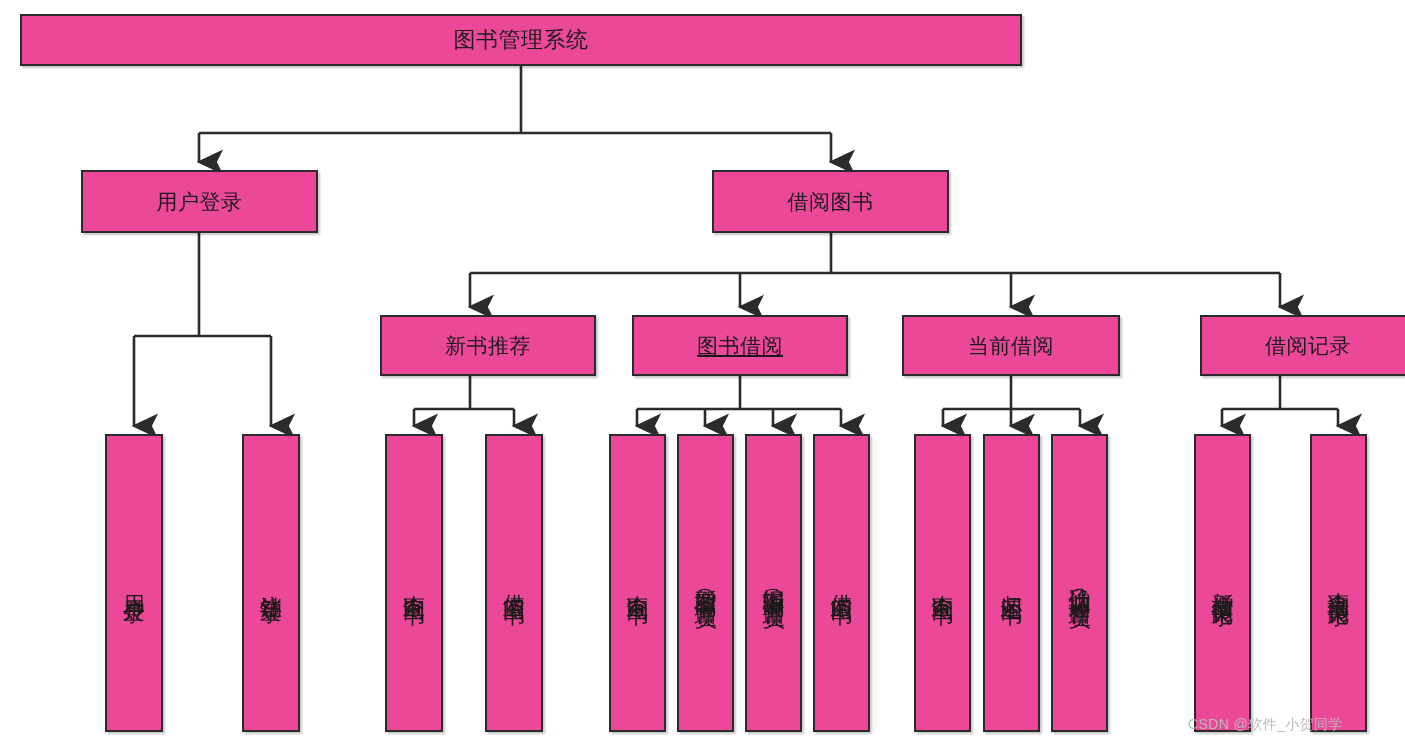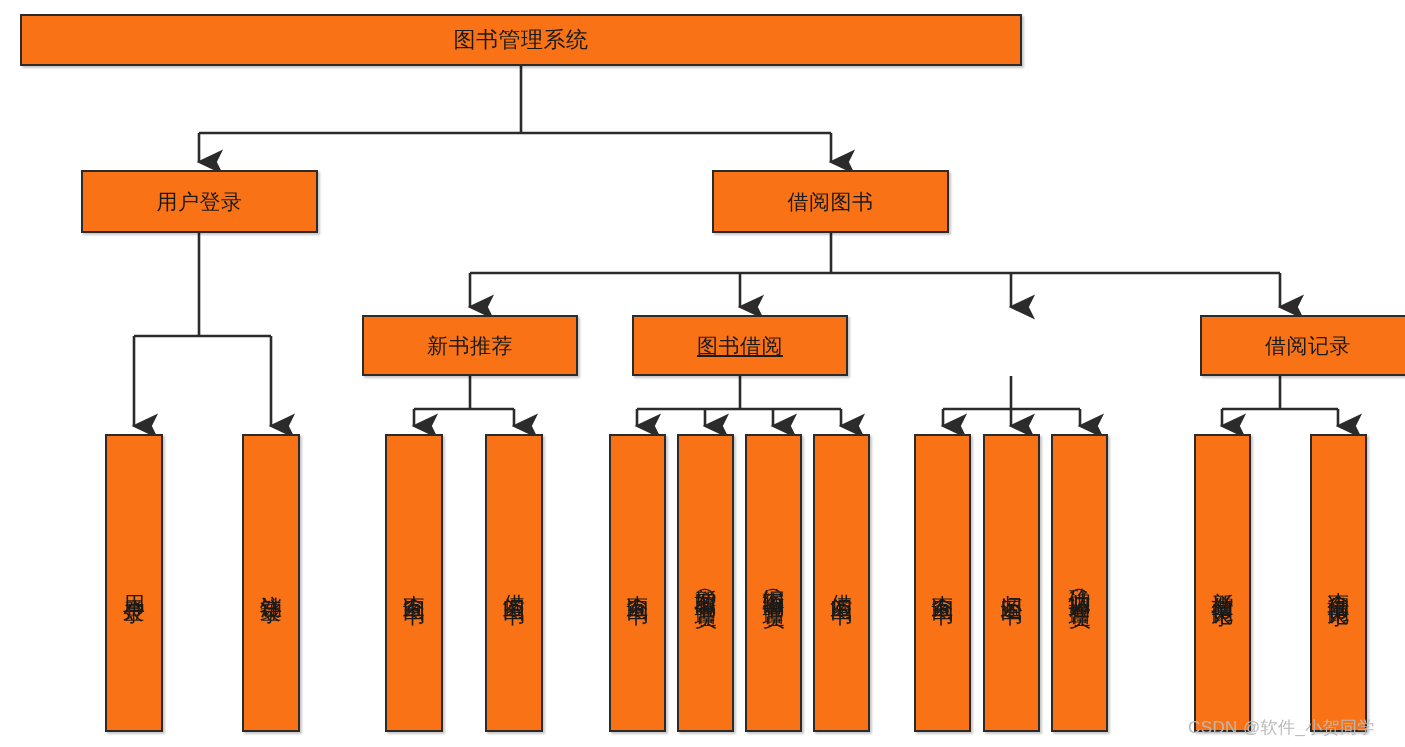--- a/index.html
+++ b/index.html
@@ -21,21 +21,21 @@
     position: absolute;
     left: 0;
     top: 0;
     width: 1405px;
     height: 747px;
     pointer-events: none;
   }
   .node {
     position: absolute;
     box-sizing: border-box;
-    background: #f97316;
+    background: #ec4899;
     border: 2.5px solid #2b2b2b;
     box-shadow: 2px 2px 2px rgba(0,0,0,0.22);
     display: flex;
     align-items: center;
     justify-content: center;
     color: #1a1a1a;
     z-index: 2;
   }
   .node .lbl {
     display: block;
@@ -61,21 +61,21 @@
     text-orientation: upright;
     font-size: 22px;
     line-height: 1.0;
     letter-spacing: 3px;
     white-space: nowrap;
   }
   .watermark {
     position: absolute;
     left: 1188px;
     top: 716px;
-    font-size: 17px;
+    font-size: 14px;
     color: #b9b9b9;
     letter-spacing: 0.4px;
     white-space: nowrap;
     z-index: 5;
   }
 </style>
 </head>
 <body>
 
 <div id="canvas">
@@ -134,26 +134,29 @@
     <span class="lbl">图书管理系统</span>
   </div>
 
   <div class="node horiz" style="left:81px; top:170px; width:237px; height:63px;">
     <span class="lbl">用户登录</span>
   </div>
   <div class="node horiz" style="left:712px; top:170px; width:237px; height:63px;">
     <span class="lbl">借阅图书</span>
   </div>
 
-  <div class="node horiz" style="left:362px; top:315px; width:216px; height:61px;">
+  <div class="node horiz" style="left:380px; top:315px; width:216px; height:61px;">
     <span class="lbl">新书推荐</span>
   </div>
   <div class="node horiz" style="left:632px; top:315px; width:216px; height:61px;text-decoration:underline;">
     <span class="lbl">图书借阅</span>
   </div>
+  <div class="node horiz" style="left:902px; top:315px; width:218px; height:61px;">
+    <span class="lbl">当前借阅</span>
+  </div>
   <div class="node horiz" style="left:1200px; top:315px; width:216px; height:61px;">
     <span class="lbl">借阅记录</span>
   </div>
 
   <div class="node vert" style="left:105px; top:434px; width:58px; height:298px;">
     <span class="lbl">用户登录</span>
   </div>
   <div class="node vert" style="left:242px; top:434px; width:58px; height:298px;">
     <span class="lbl">注销登录</span>
   </div>

